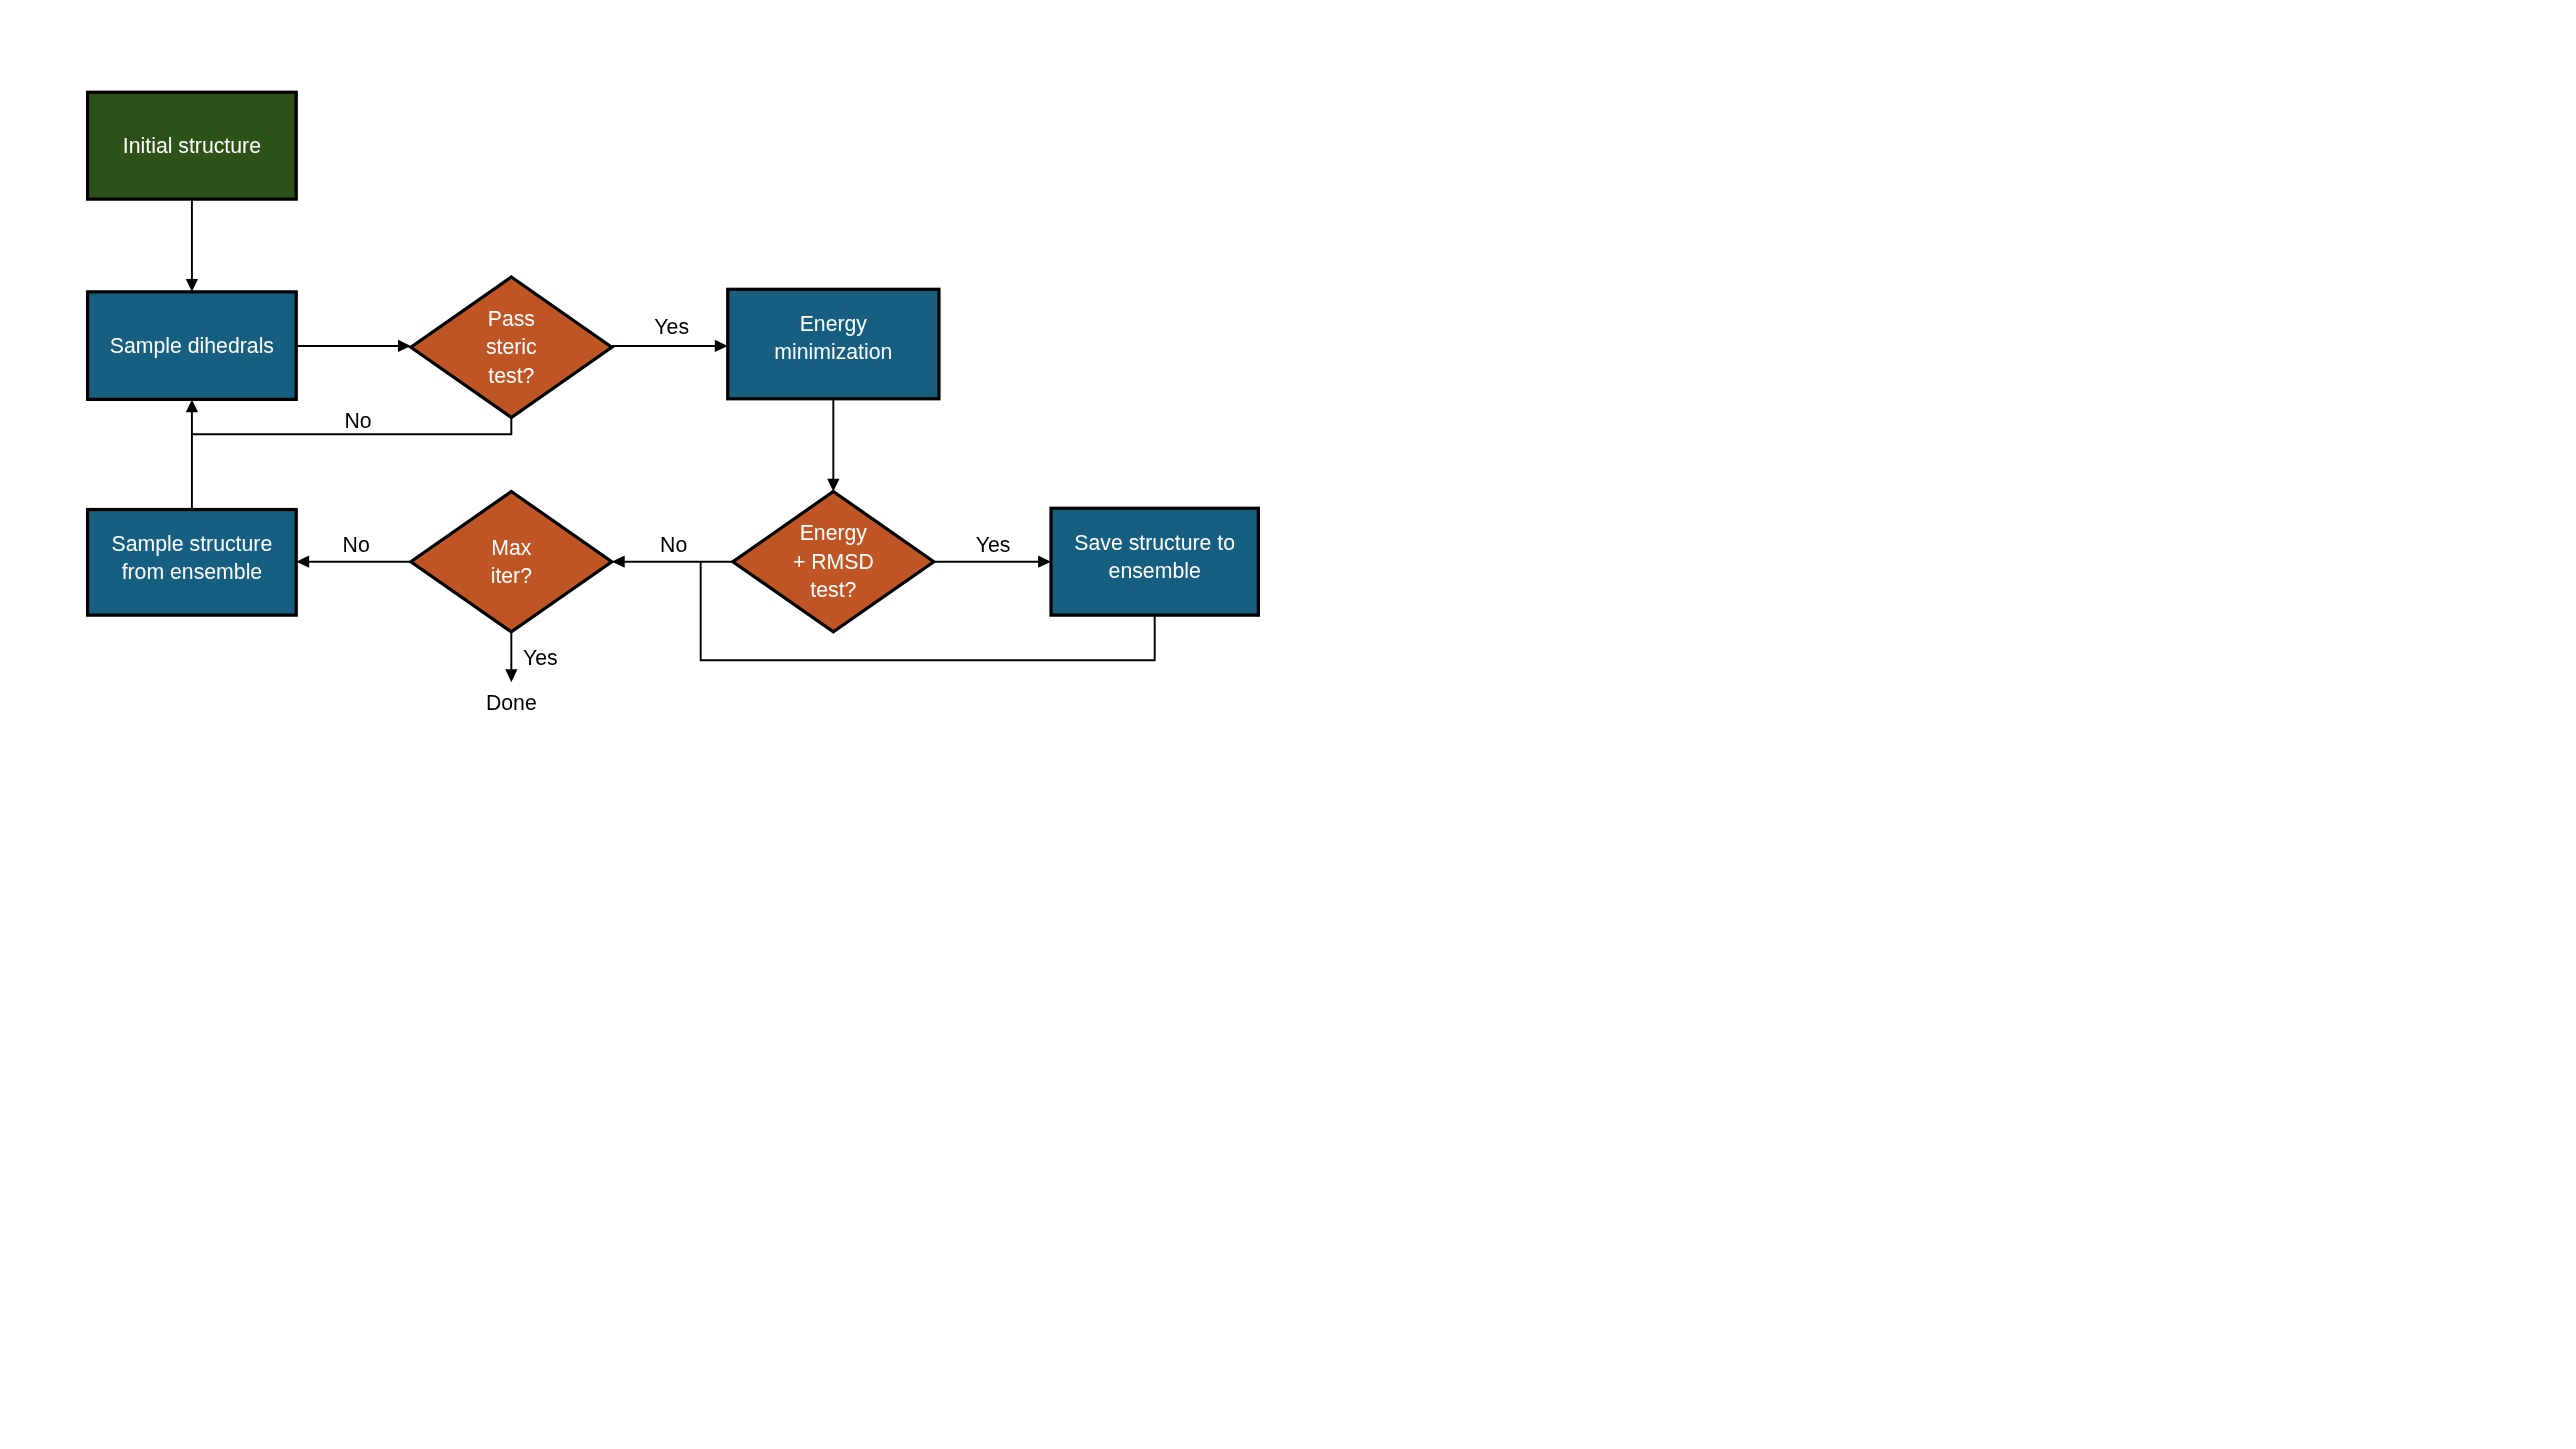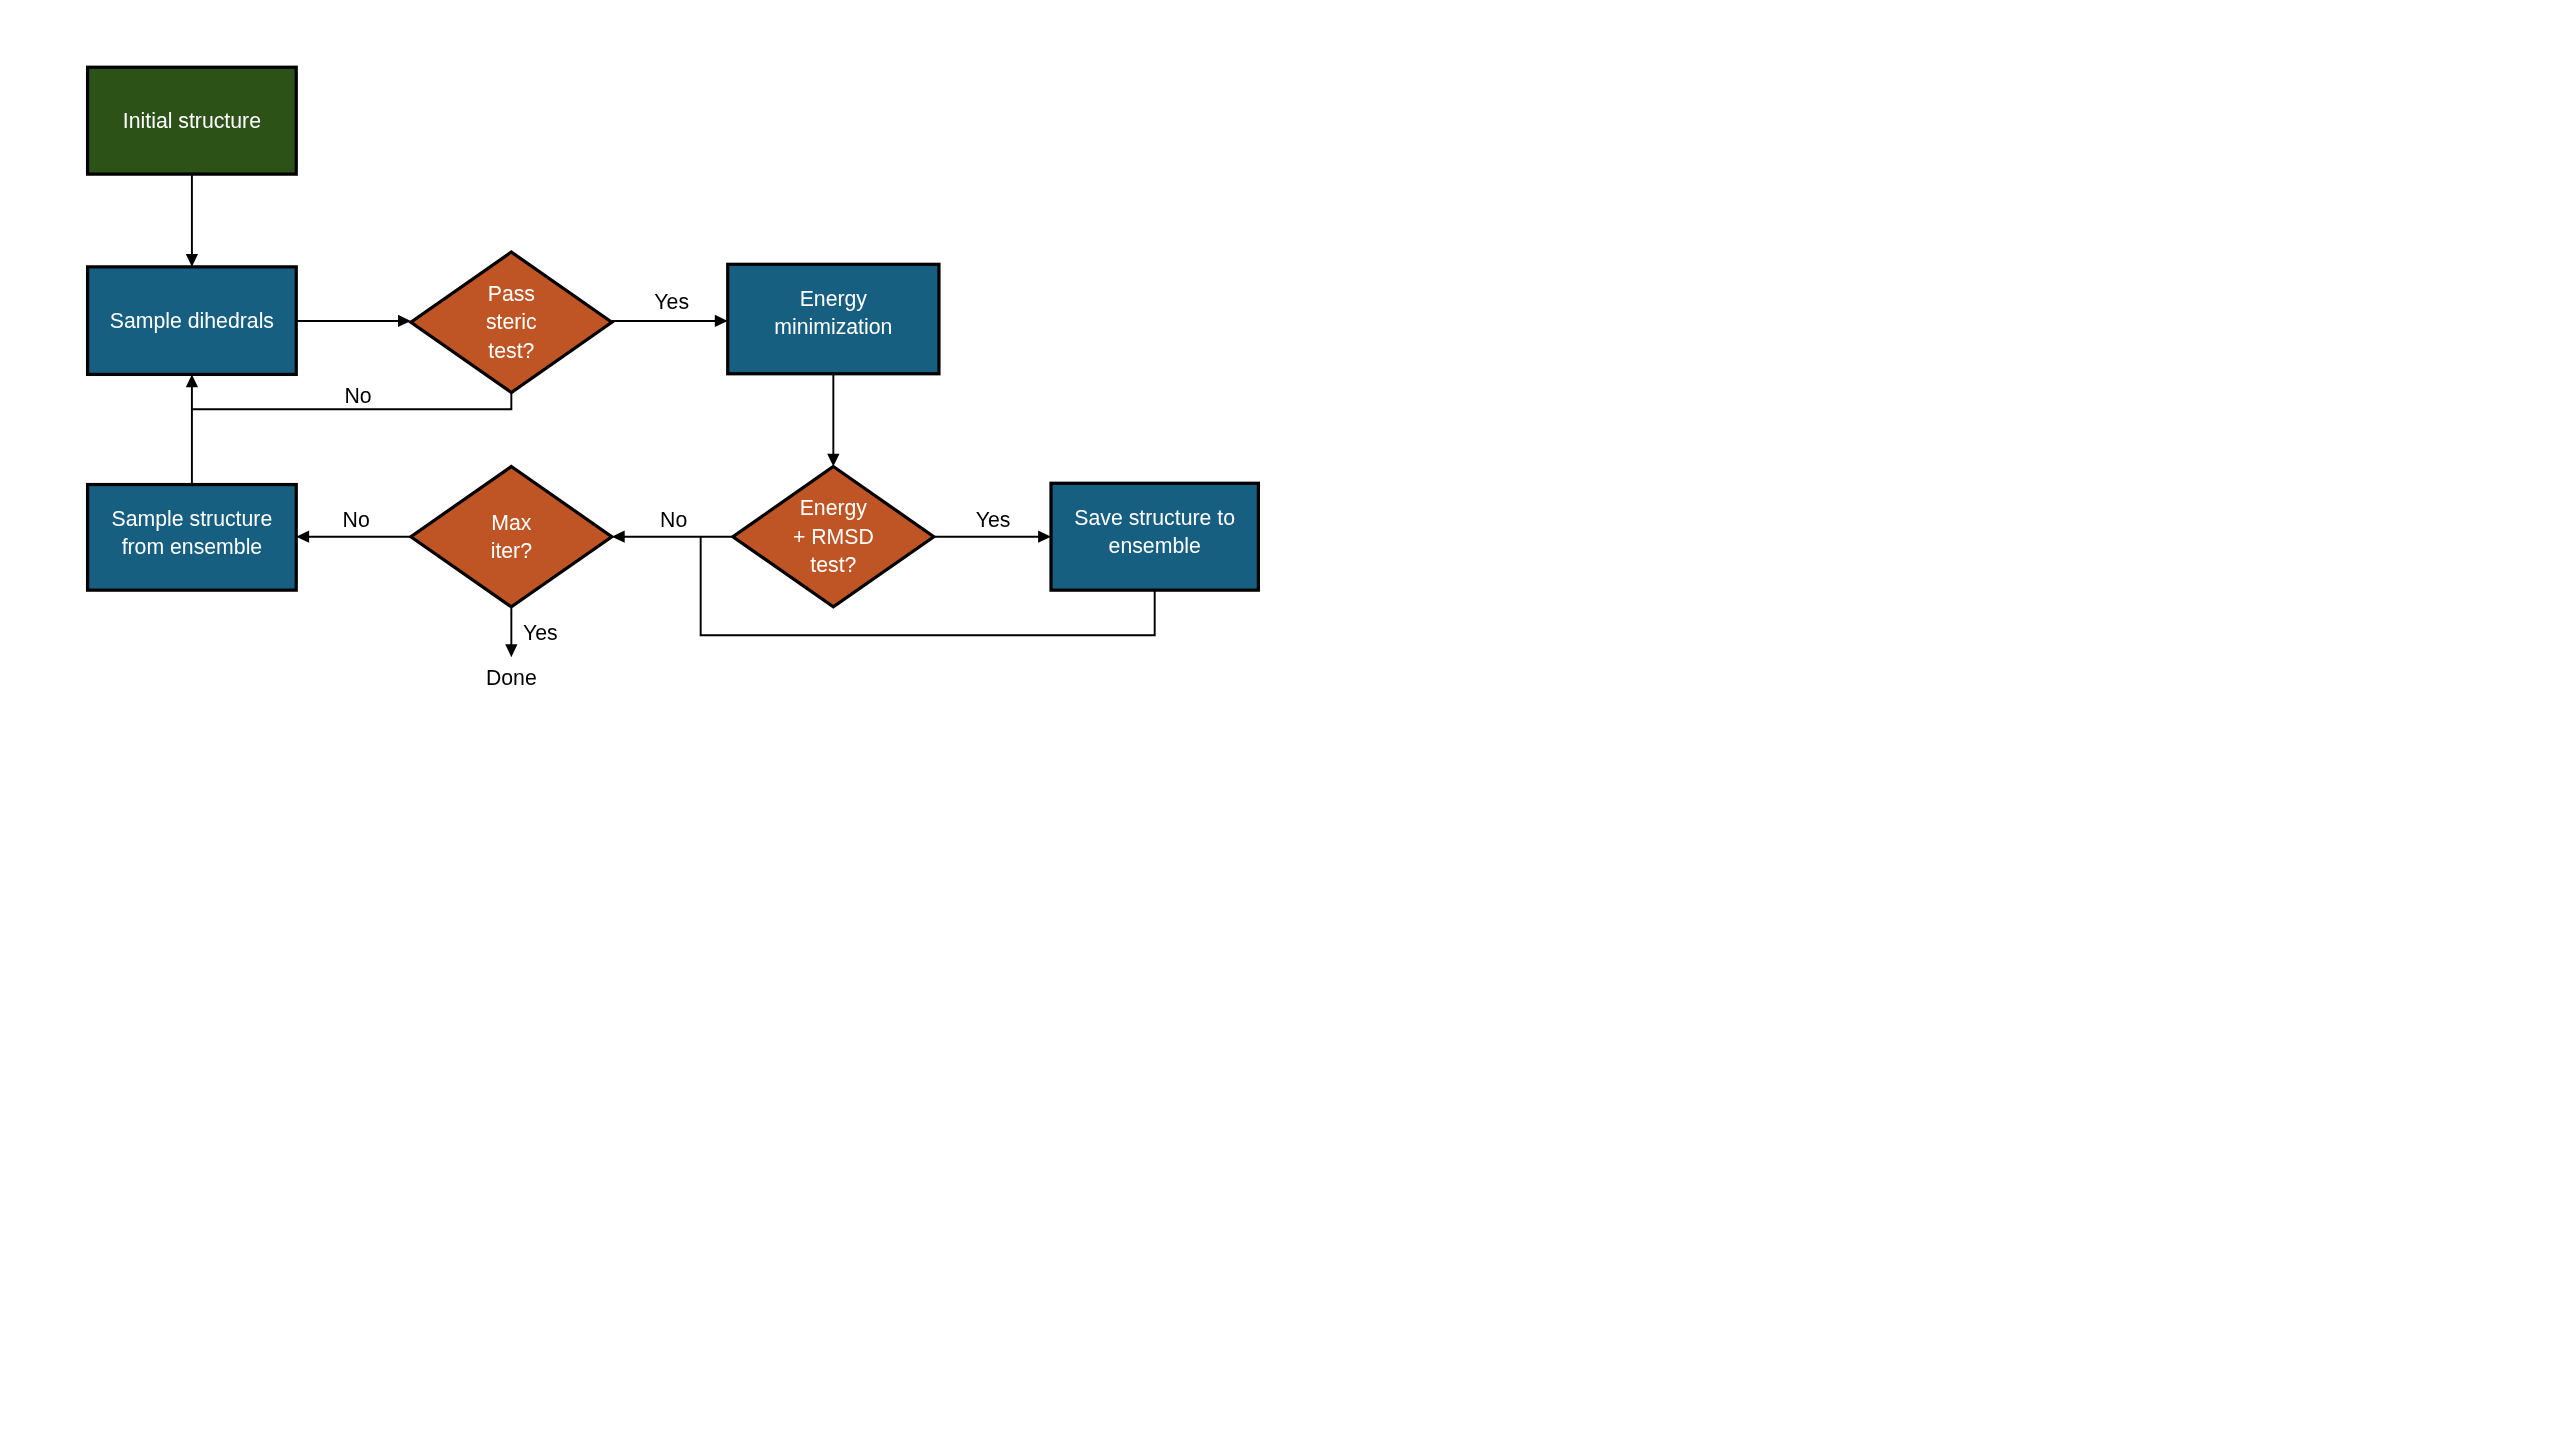--- a/index.html
+++ b/index.html
@@ -6,20 +6,21 @@
     margin: 0;
     padding: 0;
     background: #ffffff;
   }
   .canvas {
     position: relative;
     width: 1288px;
     height: 725px;
     background: #ffffff;
     overflow: hidden;
+    margin-top: 25px;
   }
   svg { display: block; }
   .shape {
     stroke: #000000;
     stroke-width: 5;
   }
   .edge {
     fill: none;
     stroke-width: 3;
     stroke-linecap: butt;

